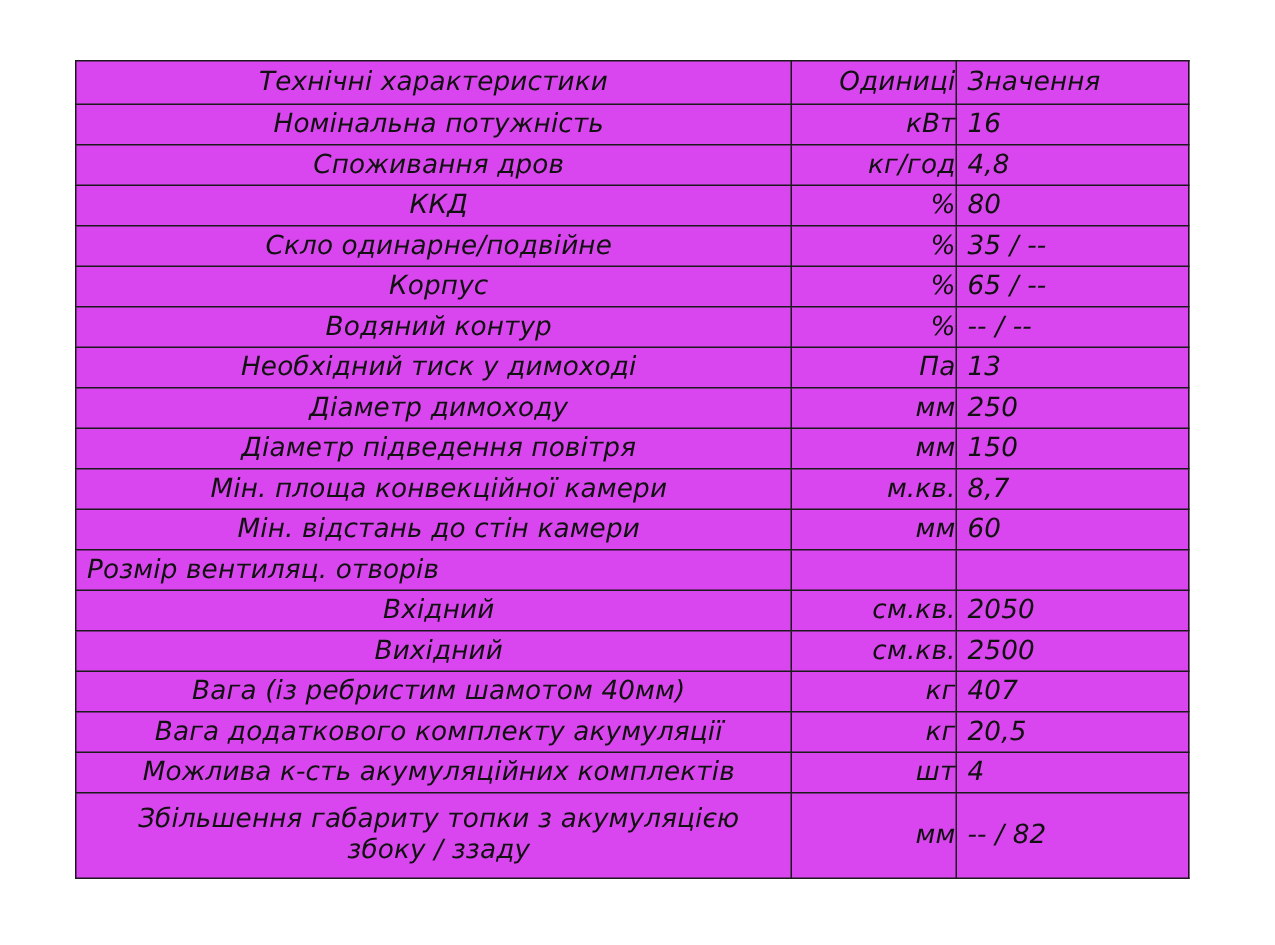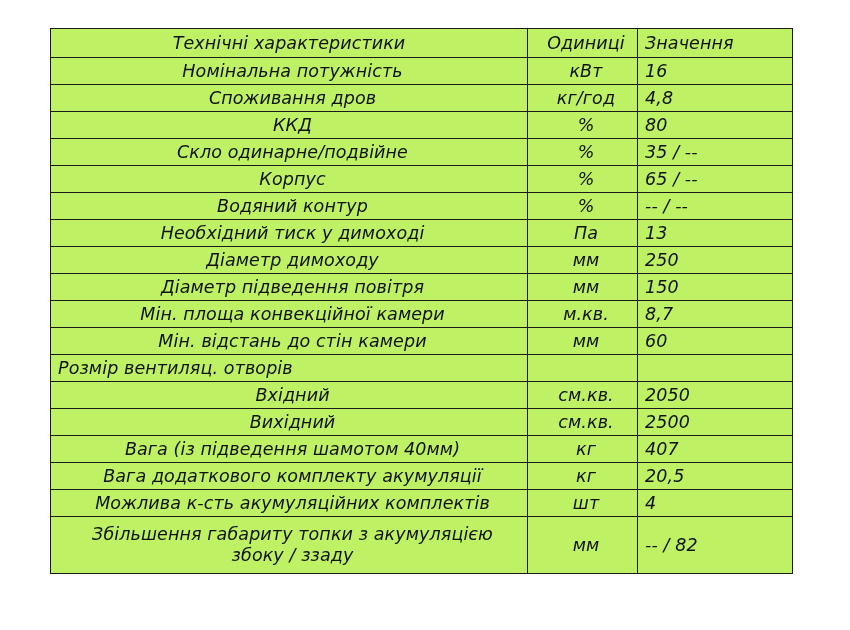--- a/index.html
+++ b/index.html
@@ -15,46 +15,46 @@
   }
   #spec-sheet {
     position: relative;
     width: 850px;
     height: 630px;
     background: #ffffff;
   }
   table.spec-table {
     position: absolute;
     left: 50px;
-    top: 28px;
+    top: 40px;
     width: 742px;
     border-collapse: collapse;
     table-layout: fixed;
-    background: #bef264;
+    background: #d946ef;
   }
   table.spec-table col.c-name  { width: 477px; }
   table.spec-table col.c-unit  { width: 110px; }
   table.spec-table col.c-value { width: 155px; }
 
   table.spec-table td {
     border: 1.6px solid #1a1a1a;
     padding: 0 0 0 7px;
     height: 26px;
     vertical-align: middle;
     font-style: italic;
     font-size: 17.5px;
     font-weight: 500;
     letter-spacing: 0.1px;
     color: #111111;
     line-height: 1.08;
     white-space: nowrap;
     overflow: visible;
   }
   td.cell-name   { text-align: center; }
-  td.cell-unit   { text-align: center; padding-left: 8px; }
+  td.cell-unit   { text-align: right; padding-left: 8px; }
   td.cell-value  { text-align: left; padding-left: 8px; }
 
   tr.header-row td.cell-name {
     text-align: center;
     padding-left: 0;
     padding-right: 0;
   }
   tr.header-row td { height: 28px; }
 
   tr.group-row td.cell-name {
@@ -153,21 +153,21 @@
           <td class="cell-name">Вхідний</td>
           <td class="cell-unit">см.кв.</td>
           <td class="cell-value">2050</td>
         </tr>
         <tr>
           <td class="cell-name">Вихідний</td>
           <td class="cell-unit">см.кв.</td>
           <td class="cell-value">2500</td>
         </tr>
         <tr>
-          <td class="cell-name">Вага (із підведення шамотом 40мм)</td>
+          <td class="cell-name">Вага (із ребристим шамотом 40мм)</td>
           <td class="cell-unit">кг</td>
           <td class="cell-value">407</td>
         </tr>
         <tr>
           <td class="cell-name">Вага додаткового комплекту акумуляції</td>
           <td class="cell-unit">кг</td>
           <td class="cell-value">20,5</td>
         </tr>
         <tr>
           <td class="cell-name">Можлива к-сть акумуляційних комплектів</td>

